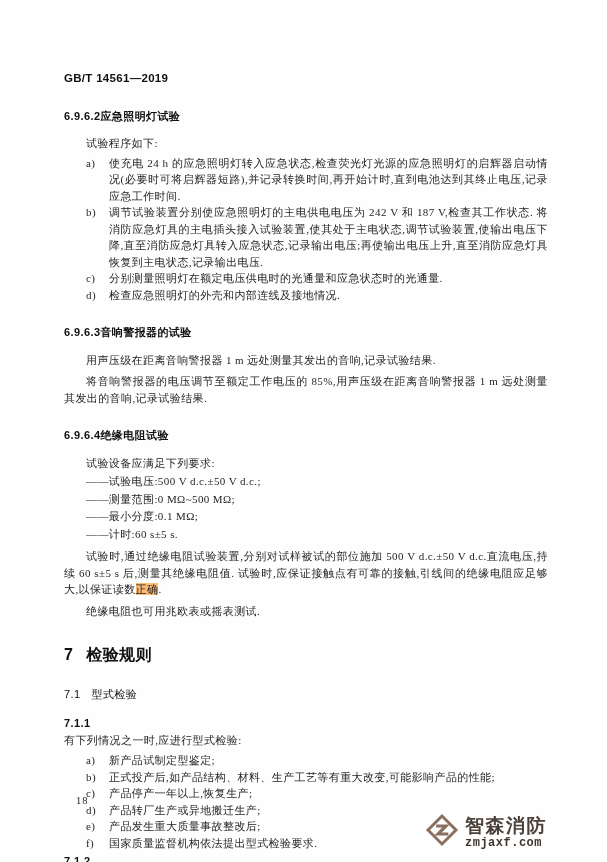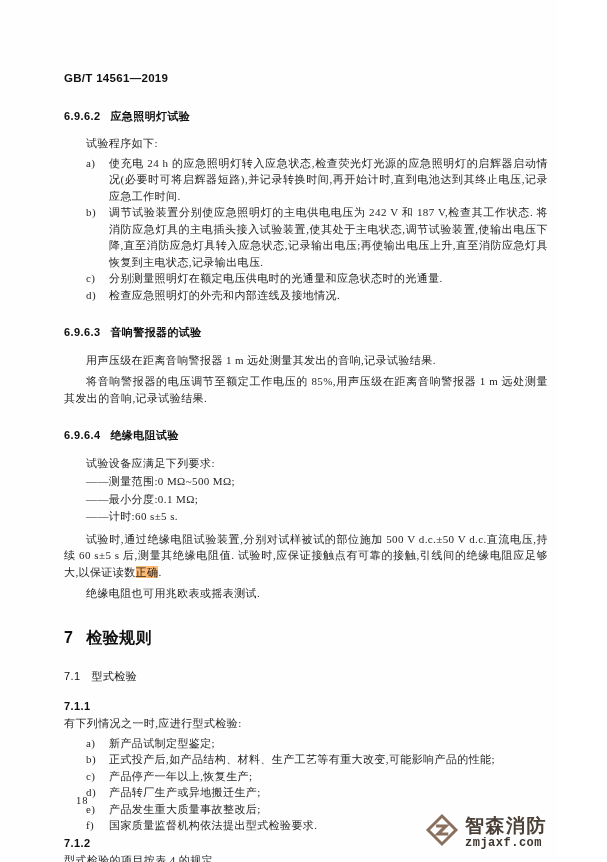--- a/index.html
+++ b/index.html
@@ -35,21 +35,21 @@
     text-align: left;
   }
   .h3 {
     margin-top: 21px;
     font-family: "Liberation Sans", sans-serif;
     font-weight: bold;
     font-size: 11px;
     color: #111;
     text-align: left;
   }
-  .h3 .num { margin-right: 10px; }
+  .h3 .num { }
   .h2 {
     margin-top: 28px;
     font-family: "Liberation Sans", sans-serif;
     font-weight: bold;
     font-size: 16px;
     color: #111;
     text-align: left;
   }
   .h2 .num { margin-right: 13px; }
   .h2-sub {
@@ -167,20 +167,21 @@
       <span class="num">6.9.6.3</span><span class="ttl">音响警报器的试验</span>
     </div>
     <p class="para indent first-after-heading">用声压级在距离音响警报器 1 m 远处测量其发出的音响,记录试验结果.</p>
     <p class="para indent">将音响警报器的电压调节至额定工作电压的 85%,用声压级在距离音响警报器 1 m 远处测量其发出的音响,记录试验结果.</p>
 
     <div class="h3">
       <span class="num">6.9.6.4</span><span class="ttl">绝缘电阻试验</span>
     </div>
     <p class="para indent first-after-heading">试验设备应满足下列要求:</p>
     <div class="dash-list">
+      <div class="dash-item">——试验电压:500 V d.c.±50 V d.c.;</div>
       <div class="dash-item">——测量范围:0 MΩ~500 MΩ;</div>
       <div class="dash-item">——最小分度:0.1 MΩ;</div>
       <div class="dash-item">——计时:60 s±5 s.</div>
     </div>
     <p class="para indent"><span>试验时,通过绝缘电阻试验装置,分别对试样被试的部位施加 500 V d.c.±50 V d.c.直流电压,持续 60 s±5 s 后,测量其绝缘电阻值. 试验时,应保证接触点有可靠的接触,引线间的绝缘电阻应足够大,以保证读数</span><span class="sel">正确</span><span>.</span></p>
     <p class="para indent">绝缘电阻也可用兆欧表或摇表测试.</p>
 
     <div class="h2">
       <span class="num">7</span><span class="ttl">检验规则</span>
     </div>

